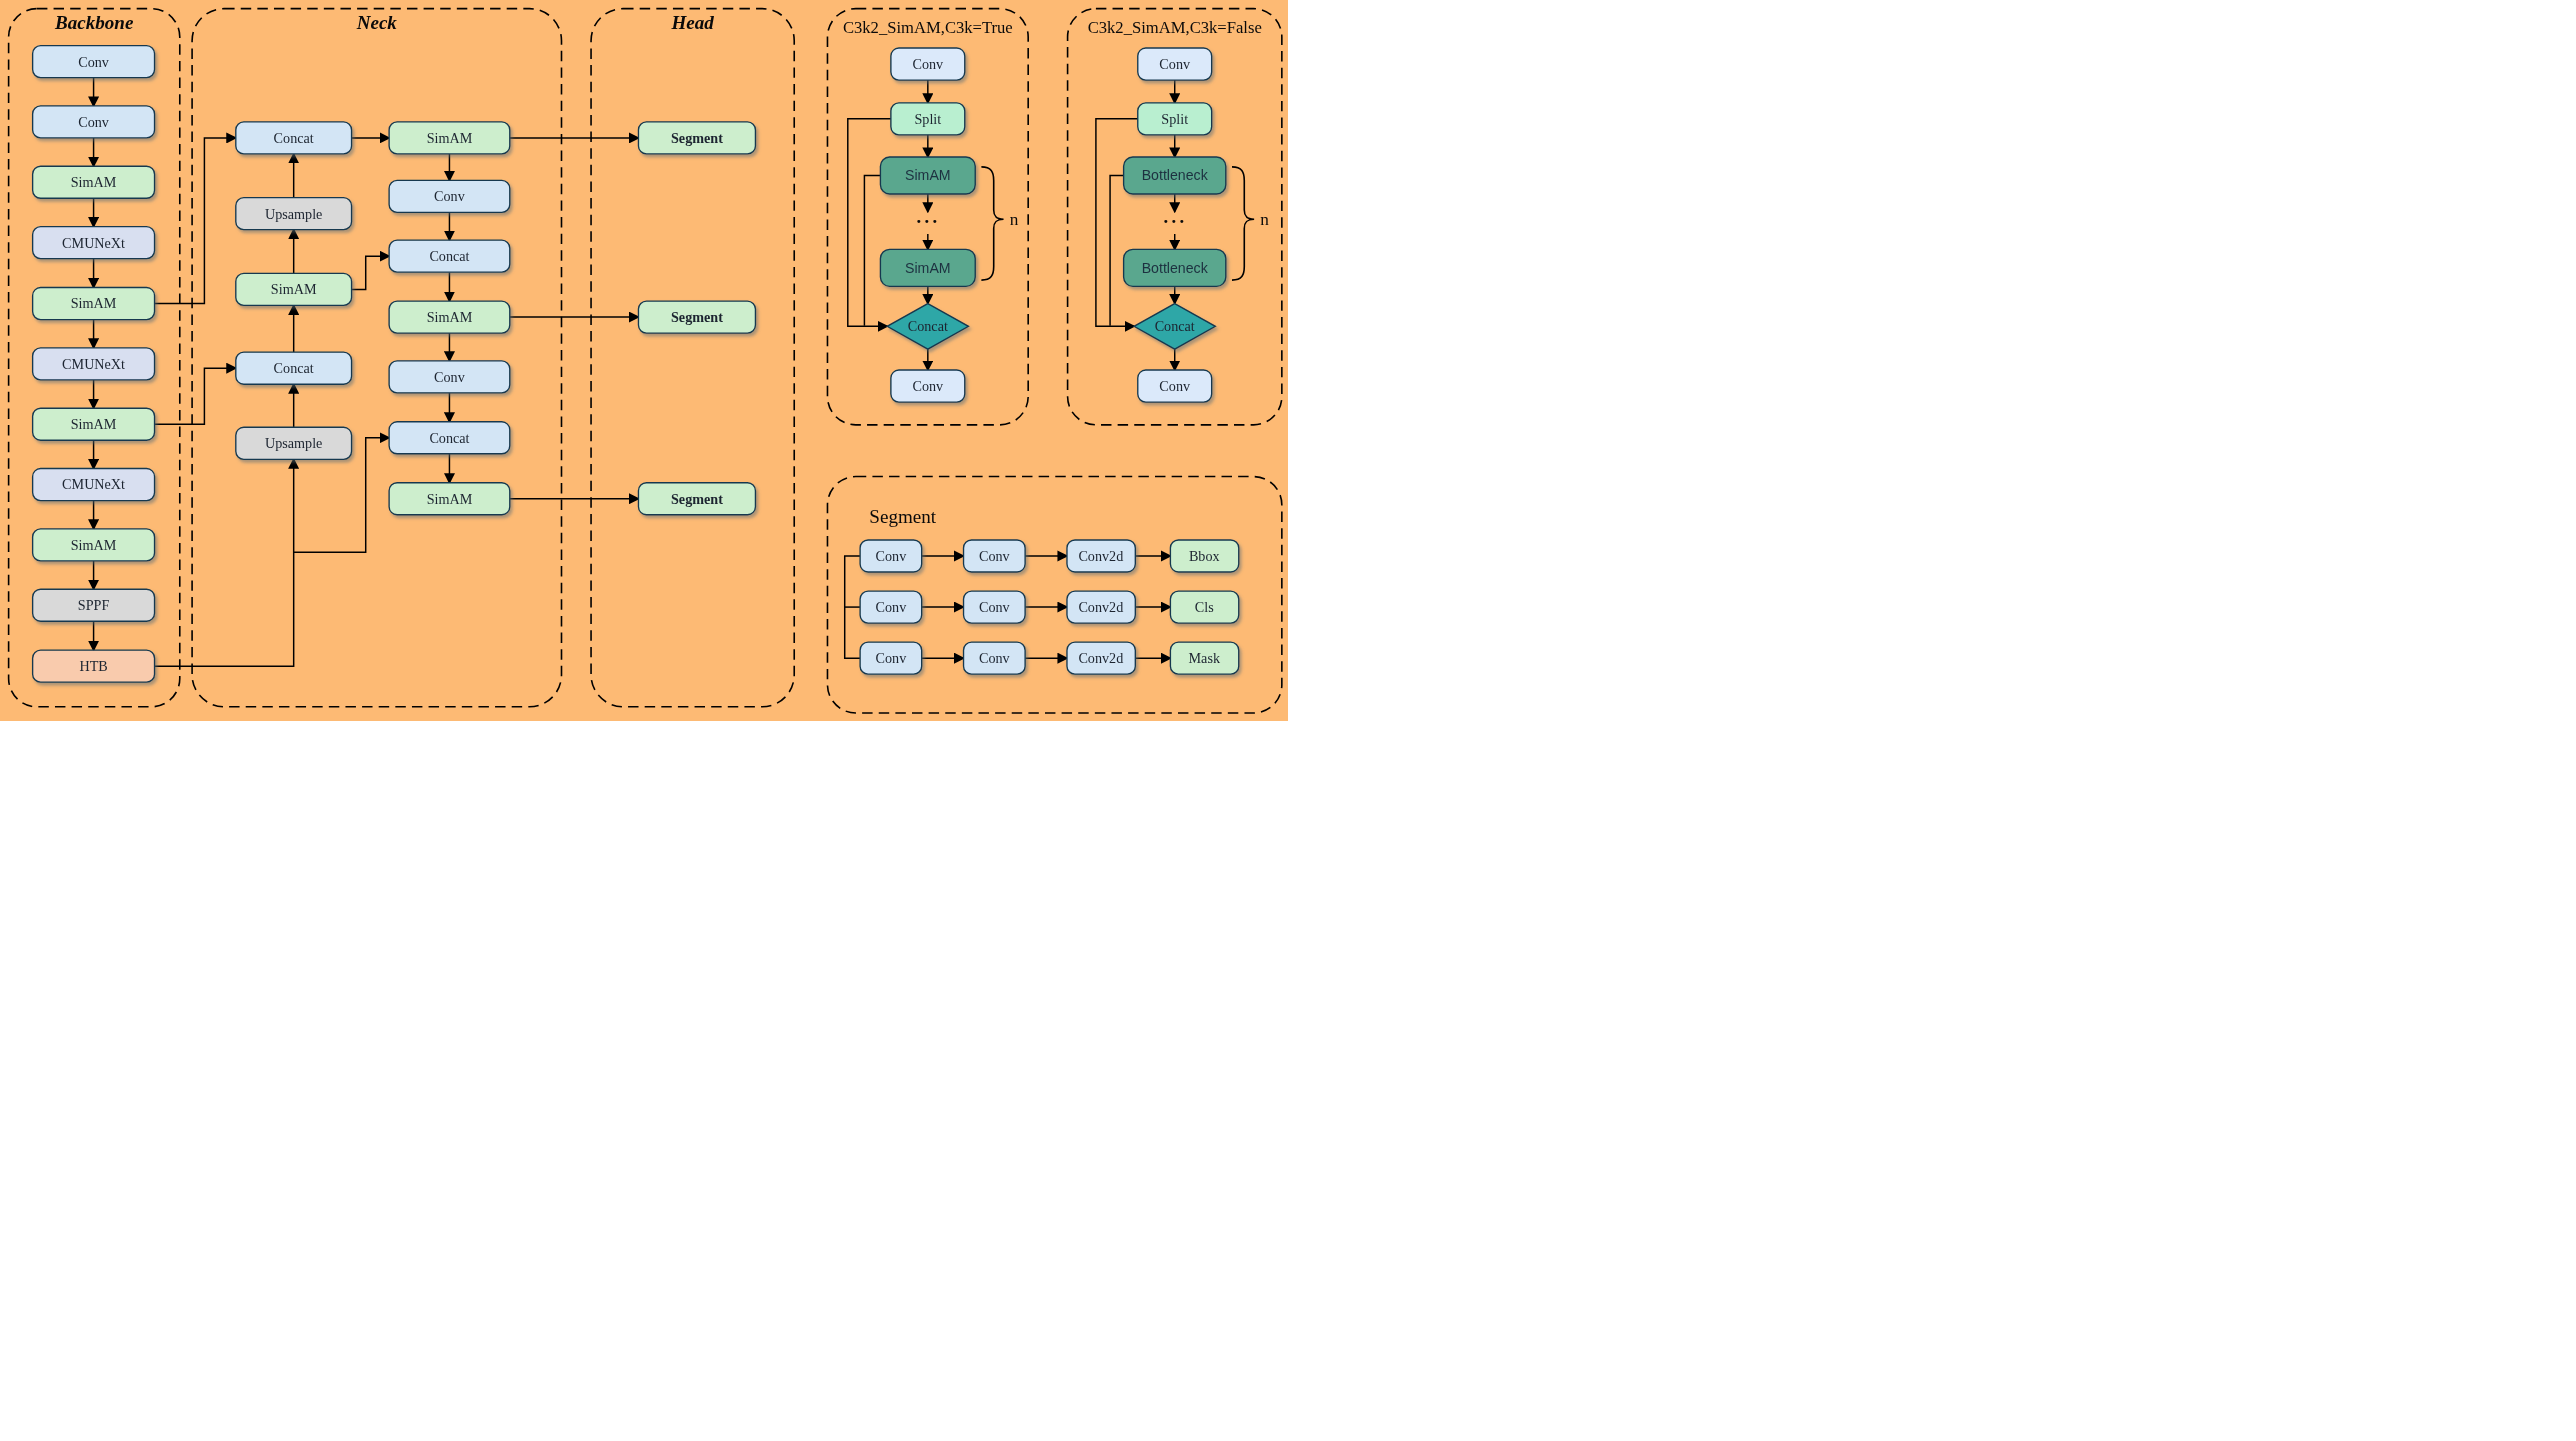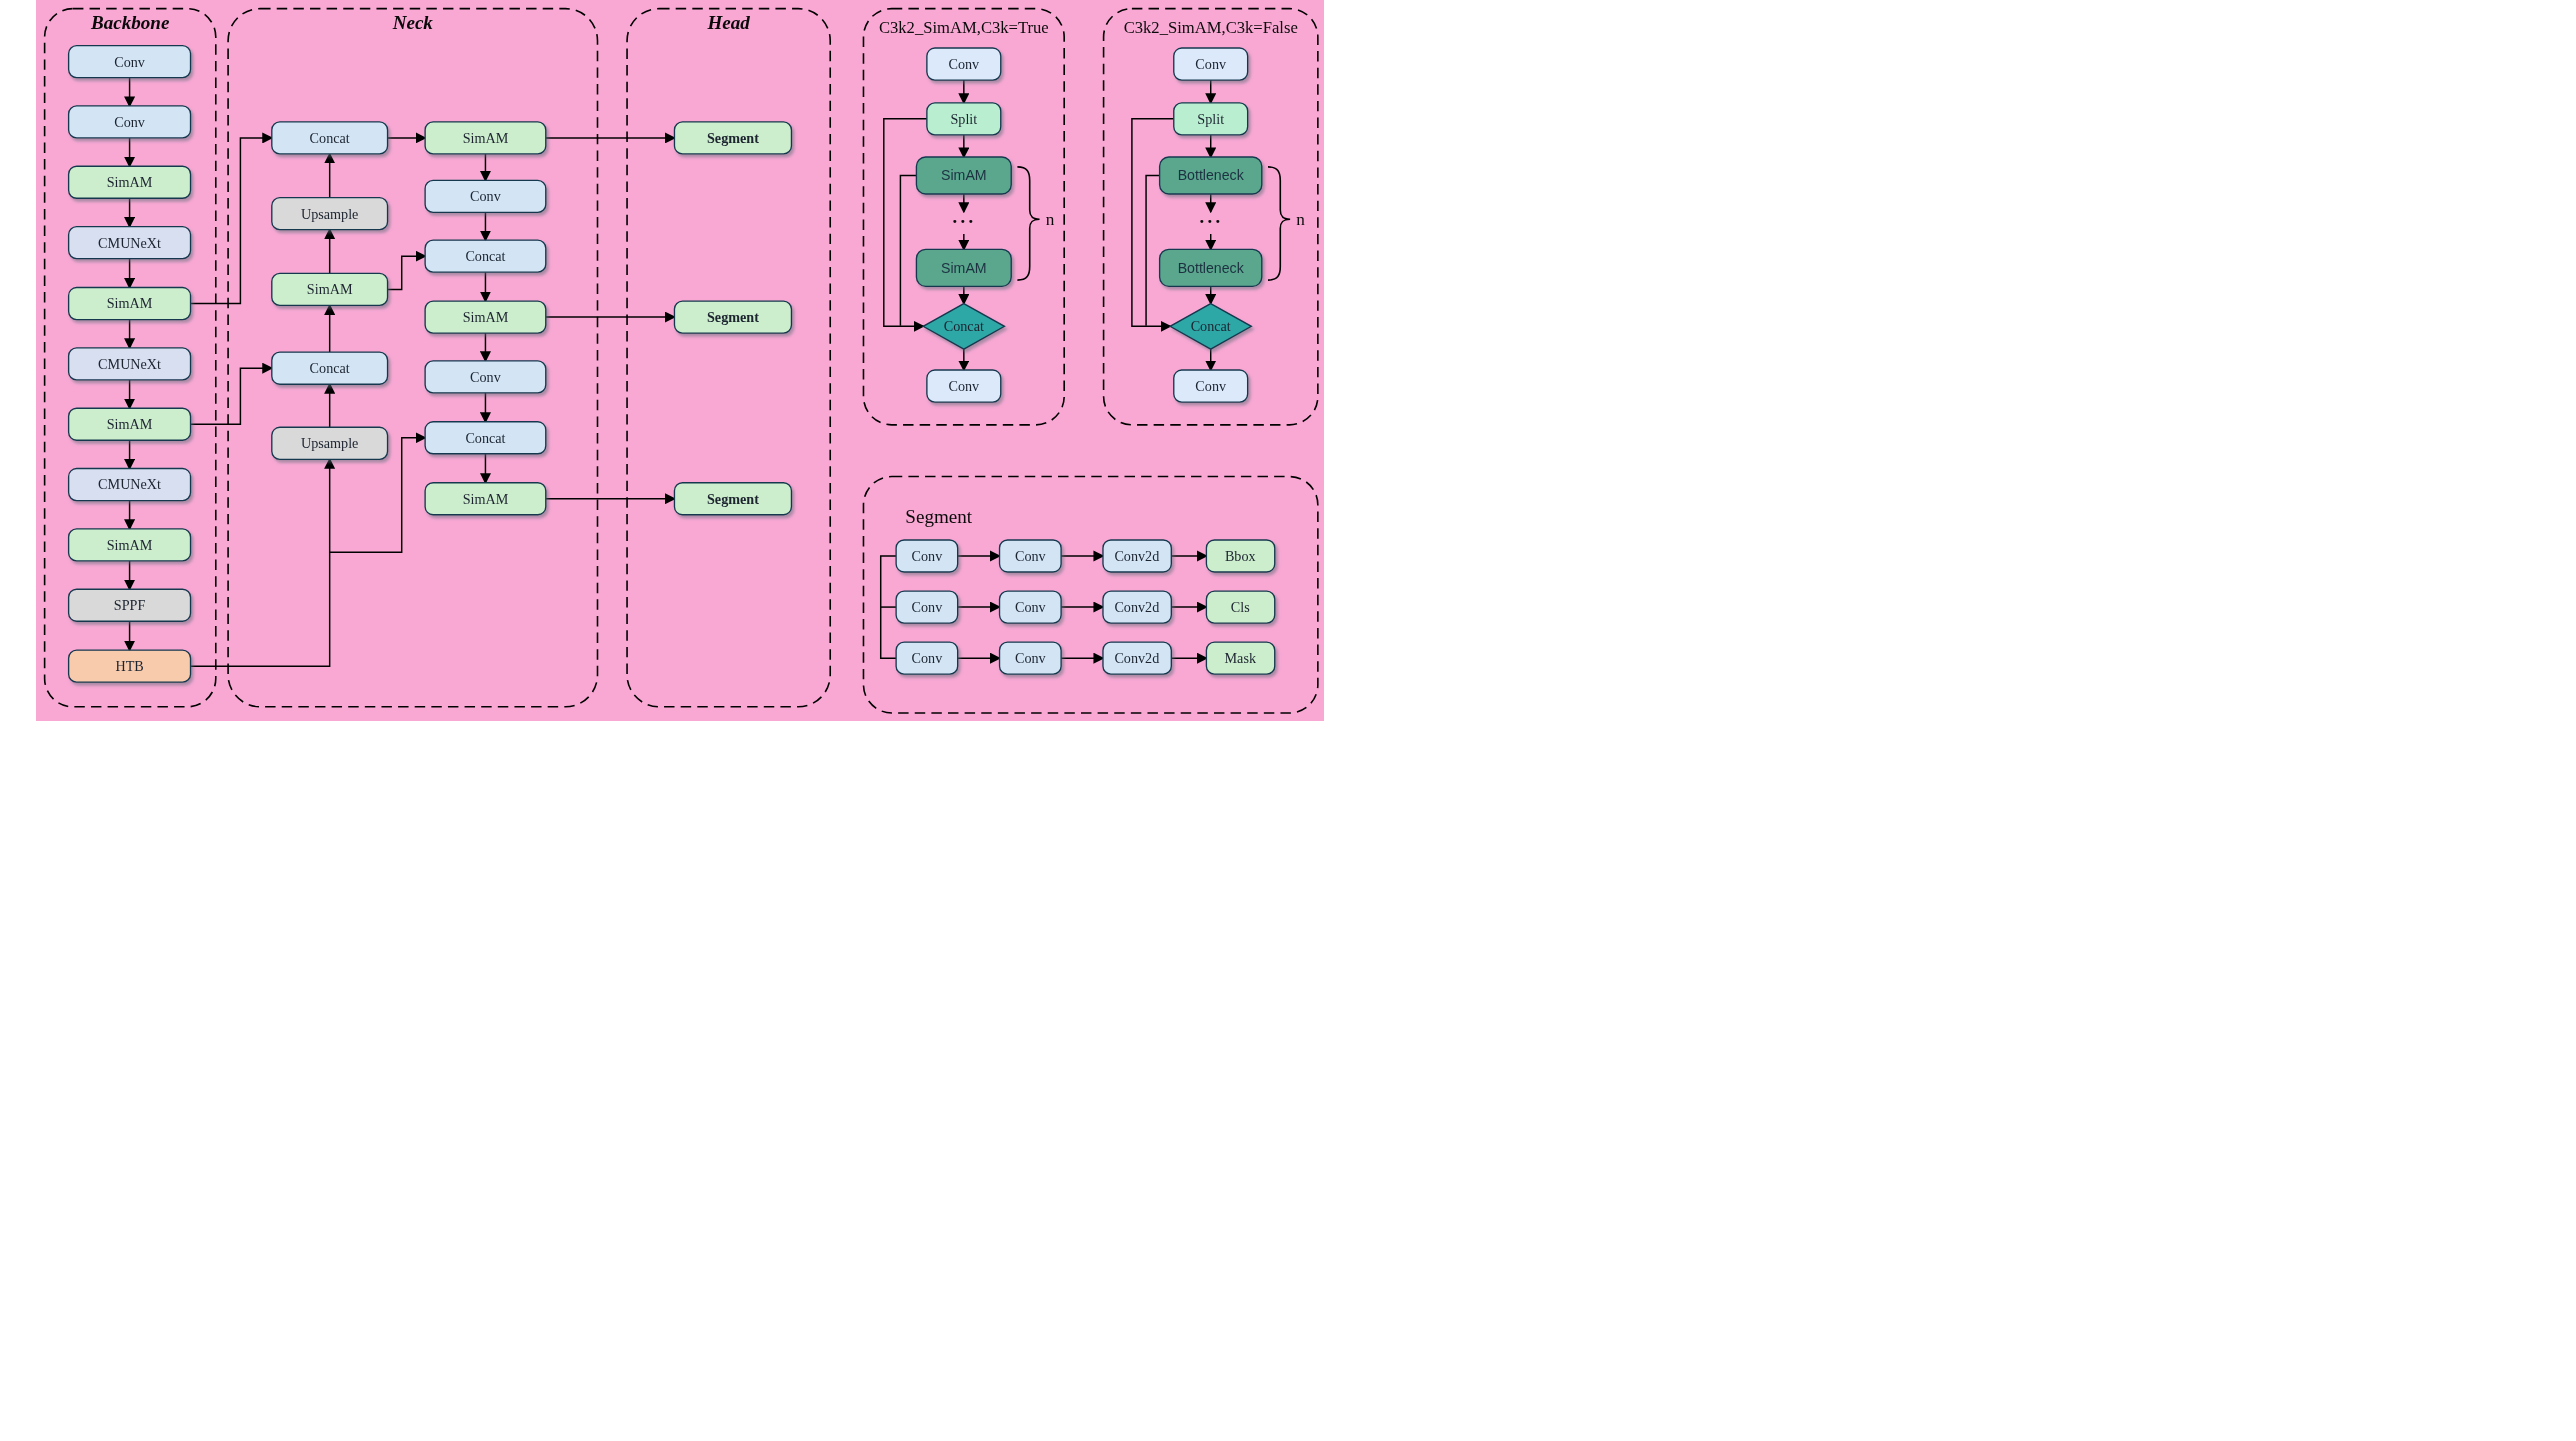--- a/index.html
+++ b/index.html
@@ -1,16 +1,16 @@
 <!DOCTYPE html>
 <html style="--c-blue: #d3e5f5; --c-green: #cdeecd; --c-lavender: #d8dff0; --c-gray: #d9d9d9; --c-orange: #f9cbad; --c-detail_blue: #dbe9fa; --c-mint: #b9efd0; --c-deep_green: #5aa78e; --c-teal: #2fa7a7; --c-border: #16394f; --c-line: #000000;font-size:9.9px"><head>
 <meta charset="utf-8">
 <style>
   html,body{margin:0;padding:0;background:#ffffff;}
-  .stage{width:1288px;height:721px;position:relative;background:#f9a8d4;margin-left:36px;}
+  .stage{width:1288px;height:721px;position:relative;background:#fdba74;}
   svg{display:block;}
   .panel{fill:none;stroke:#000000;stroke-width:2.6;stroke-dasharray:17 10;}
   .ptitle{font-family:"Liberation Serif","DejaVu Serif",serif;font-weight:bold;font-style:italic;
           font-size:31px;fill:#0a0a0a;text-anchor:middle;}
   .dtitle{font-family:"Liberation Serif","DejaVu Serif",serif;font-size:27px;fill:#0a0a0a;text-anchor:middle;}
   .stitle{font-family:"Liberation Serif","DejaVu Serif",serif;font-size:31px;fill:#0a0a0a;}
   .blk{stroke:var(--c-border,#16394f);stroke-width:2.2;filter:url(#ds);}
   .f-blue{fill:var(--c-blue,#d3e5f5);}
   .f-green{fill:var(--c-green,#cdeecd);}
   .f-lav{fill:var(--c-lavender,#d8dff0);}

